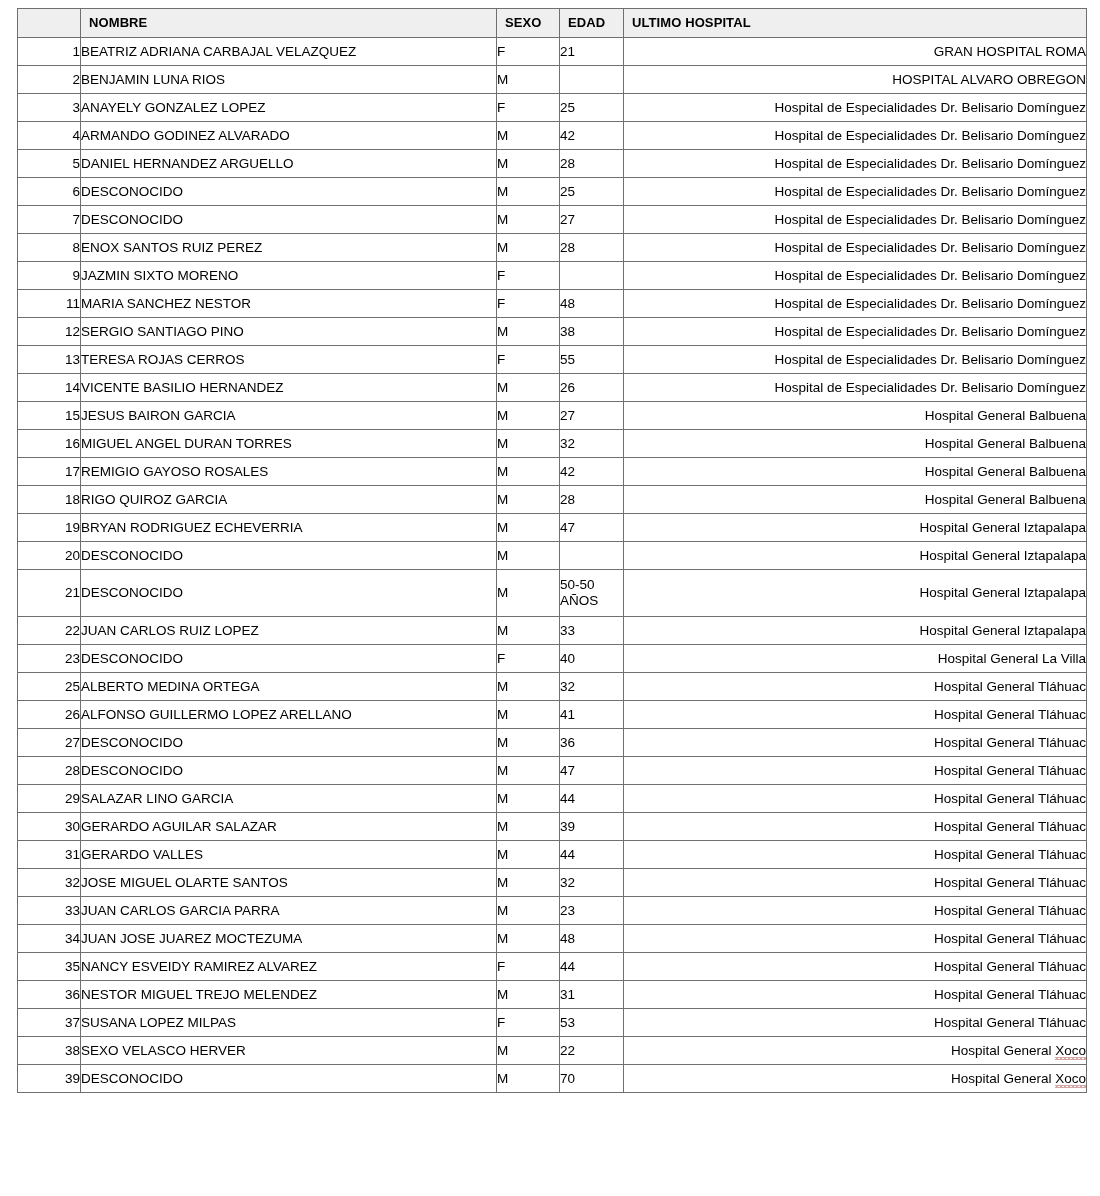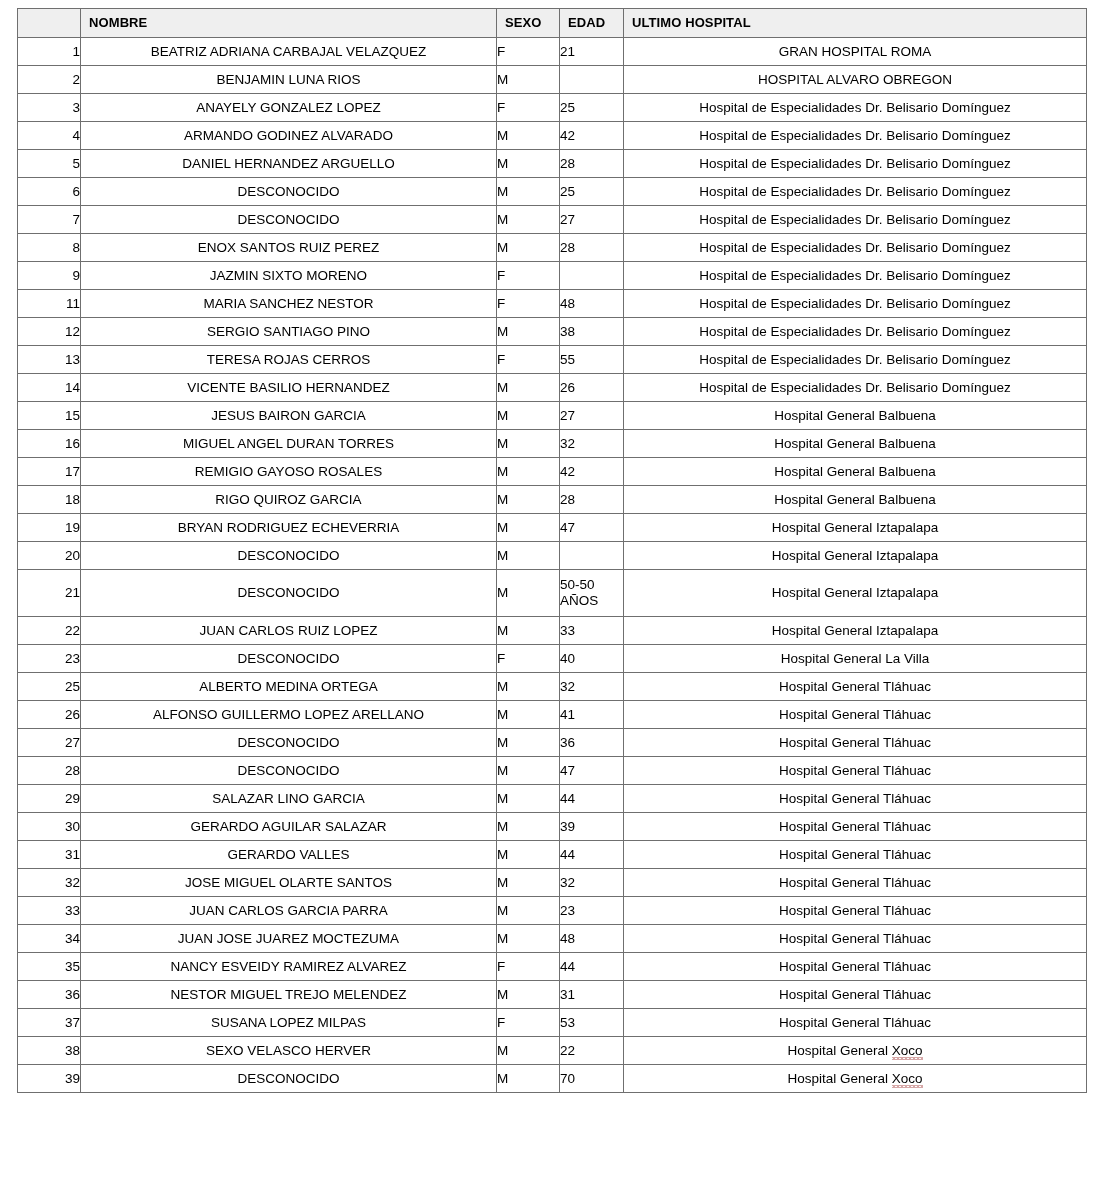--- a/index.html
+++ b/index.html
@@ -59,37 +59,37 @@
   }
   table.registry thead th.h-num {
     padding-left: 0;
   }
   td.cell-num {
     text-align: right;
     padding-right: 9px;
     font-size: 13.5px;
   }
   td.cell-nombre {
-    text-align: center;
+    text-align: left;
     padding-left: 8px;
     white-space: nowrap;
     overflow: hidden;
   }
   td.cell-sexo {
     text-align: left;
     padding-left: 8px;
   }
   td.cell-edad {
     text-align: left;
     padding-left: 8px;
     white-space: pre-line;
     line-height: 1.18;
   }
   td.cell-hosp {
-    text-align: center;
+    text-align: right;
     padding-left: 8px;
     white-space: nowrap;
     overflow: hidden;
   }
   tr.tall td { height: 47px; }
 
   
   .sp {
     position: relative;
     display: inline-block;

